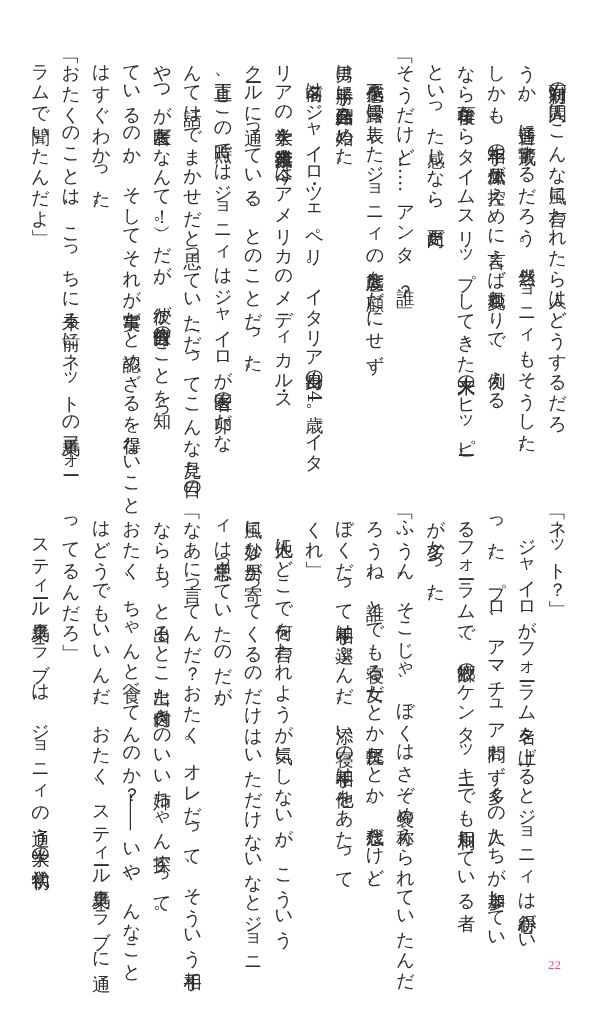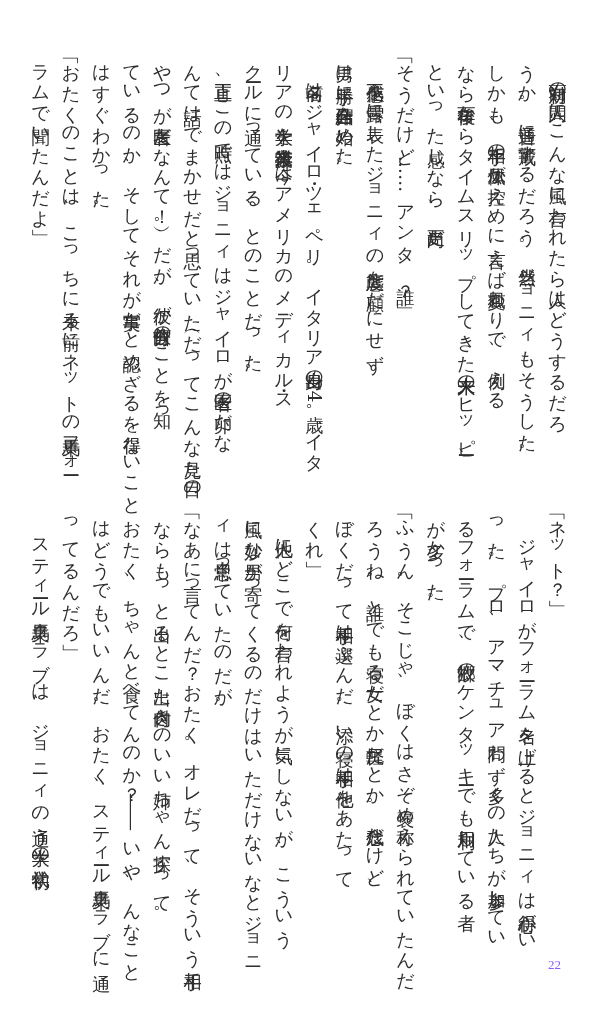--- a/index.html
+++ b/index.html
@@ -39,21 +39,21 @@
       height: 420px;
       white-space: nowrap;
       overflow: visible;
     }
     .page-number {
       position: absolute;
       left: 548px;
       top: 957px;
       font-family: "Liberation Serif", "DejaVu Serif", serif;
       font-size: 13px;
-      color: #8b5cf6;
+      color: #ec4899;
     }
   </style>
 </head>
 <body>
 
 <div class="page">
 
   <div class="block top">
     <span class="col">　初対面の人間にこんな風に言われたら人はどうするだろ</span>
     <span class="col">うか。普通に警戒するだろう。当然ジョニィもそうした。</span>

